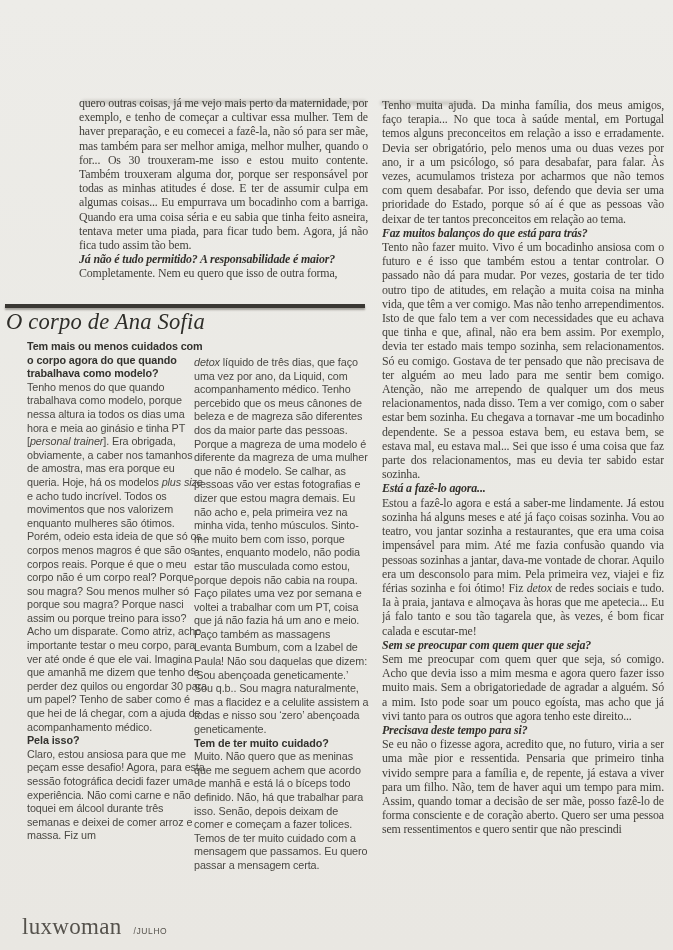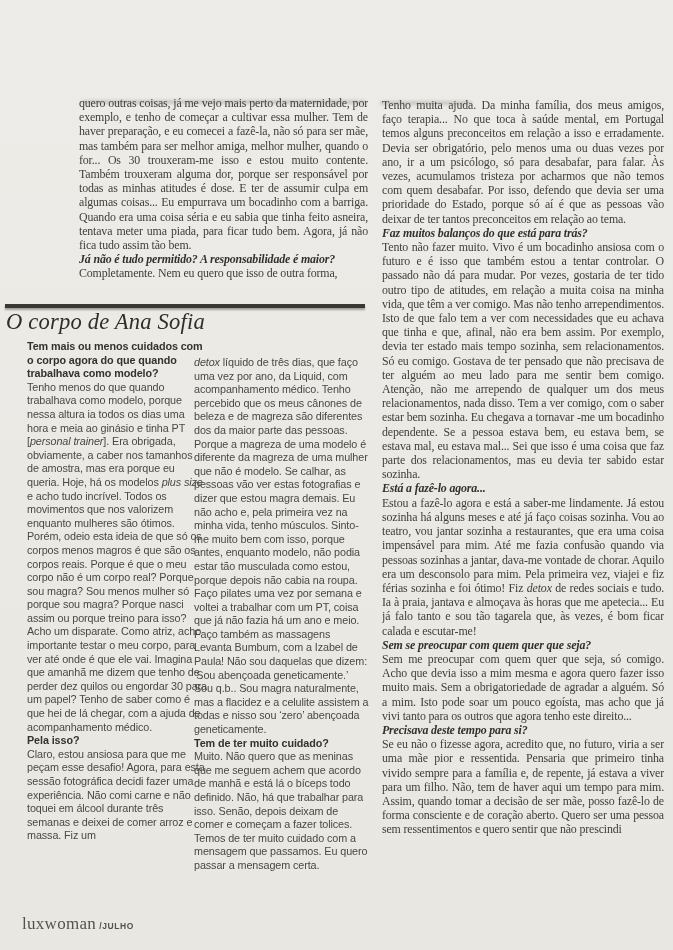--- a/index.html
+++ b/index.html
@@ -52,25 +52,25 @@
   .box-col1{left:7px;top:340px;width:180px;height:565px;overflow:hidden;margin-left:20px;}
   .box-col2{left:194px;top:356px;width:175px;height:578px;overflow:hidden;}
   
   .smudge{position:absolute;height:4px;background:#a19e97;opacity:0.45;filter:blur(1.6px);border-radius:2px;}
   .smudge.s1{left:82px;top:100px;width:284px;}
   .smudge.s2{left:380px;top:101px;width:92px;}
   
   .footer{position:absolute;left:22px;top:914px;white-space:nowrap;}
   .footer .brand{
     font-family:"Liberation Serif","DejaVu Serif",serif;
-    font-size:17px;color:#55524c;letter-spacing:0.3px;
+    font-size:23px;color:#55524c;letter-spacing:0.3px;
   }
   .footer .issue{
     font-family:"Liberation Sans","DejaVu Sans",sans-serif;
-    font-size:8.5px;color:#55524c;margin-left:3px;letter-spacing:0.6px;font-weight:bold;
+    font-size:8.5px;color:#55524c;margin-left:12px;letter-spacing:0.6px;
   }
 </style>
 </head>
 <body>
 
 <div class="page">
 
   <div class="smudge s1"></div>
   <div class="smudge s2"></div>
 

